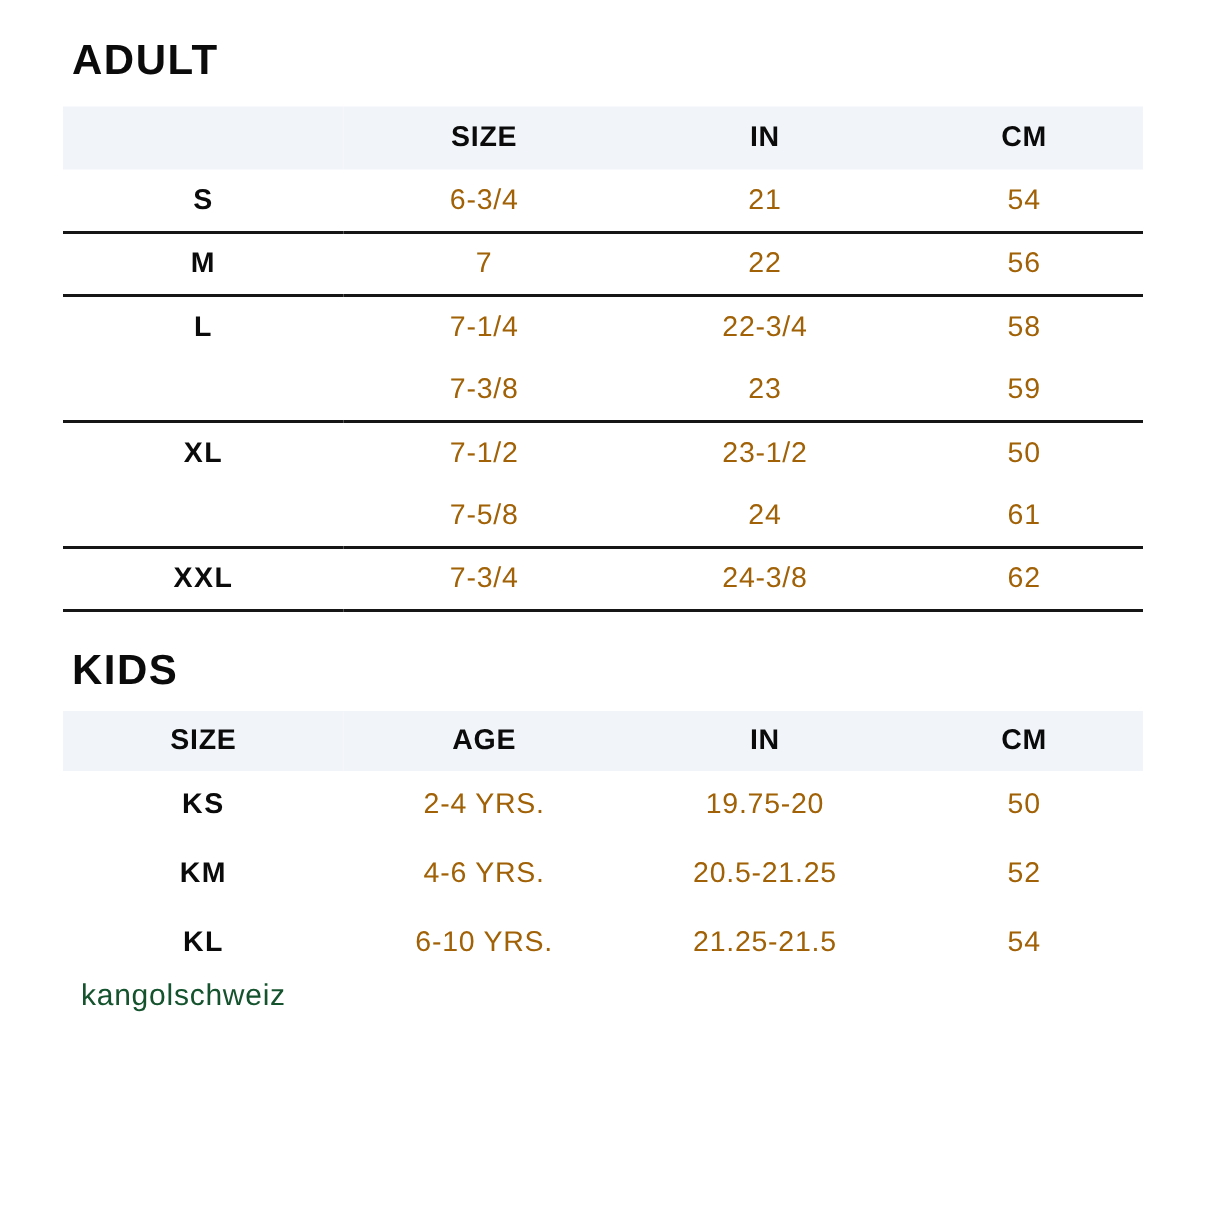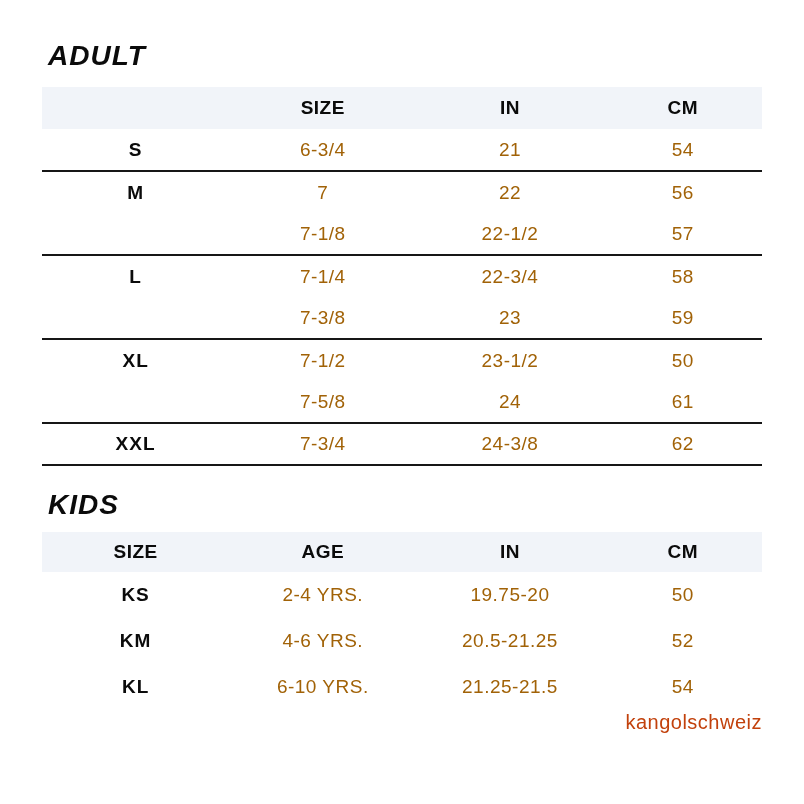--- a/index.html
+++ b/index.html
@@ -9,23 +9,22 @@
     color: #0b0b0b;
     overflow: hidden;
   }
   .page { width: 804px; height: 804px; padding: 26px 42px 0 42px; }
 
   .section-title {
     font-size: 28px;
     font-weight: 900;
     letter-spacing: 1px;
     color: #0b0b0b;
-    margin: 16px 0 17px 6px;
+    margin: 0 0 17px 6px;
     line-height: 28px;
-    font-style: italic;
   }
   .section-title.kids { margin-top: 25px; margin-bottom: 13px; }
 
   table {
     width: 100%;
     border-collapse: collapse;
     table-layout: fixed;
   }
   col.c1 { width: 26%; }
   col.c2 { width: 26%; }
@@ -56,23 +55,23 @@
     color: #0b0b0b;
     letter-spacing: 1px;
   }
   tbody.group { border-bottom: 2.5px solid #161616; }
 
   .kids-table thead tr { background: #f1f4f9; }
   .kids-table th { height: 40px; }
   .kids-table td { height: 46px; }
 
   .watermark {
-    text-align: right;
+    text-align: left;
     font-size: 20px;
-    color: #c2410c;
+    color: #14532d;
     letter-spacing: 0.5px;
     line-height: 24px;
     padding-left: 12px;
   }
 </style>
 </head>
 <body>
 
 <div class="page">
 
@@ -100,26 +99,20 @@
         <td>21</td>
         <td>54</td>
       </tr>
     </tbody>
     <tbody class="group">
       <tr>
         <td class="lbl">M</td>
         <td>7</td>
         <td>22</td>
         <td>56</td>
-      </tr>
-      <tr>
-        <td class="lbl"></td>
-        <td>7-1/8</td>
-        <td>22-1/2</td>
-        <td>57</td>
       </tr>
     </tbody>
     <tbody class="group">
       <tr>
         <td class="lbl">L</td>
         <td>7-1/4</td>
         <td>22-3/4</td>
         <td>58</td>
       </tr>
       <tr>

